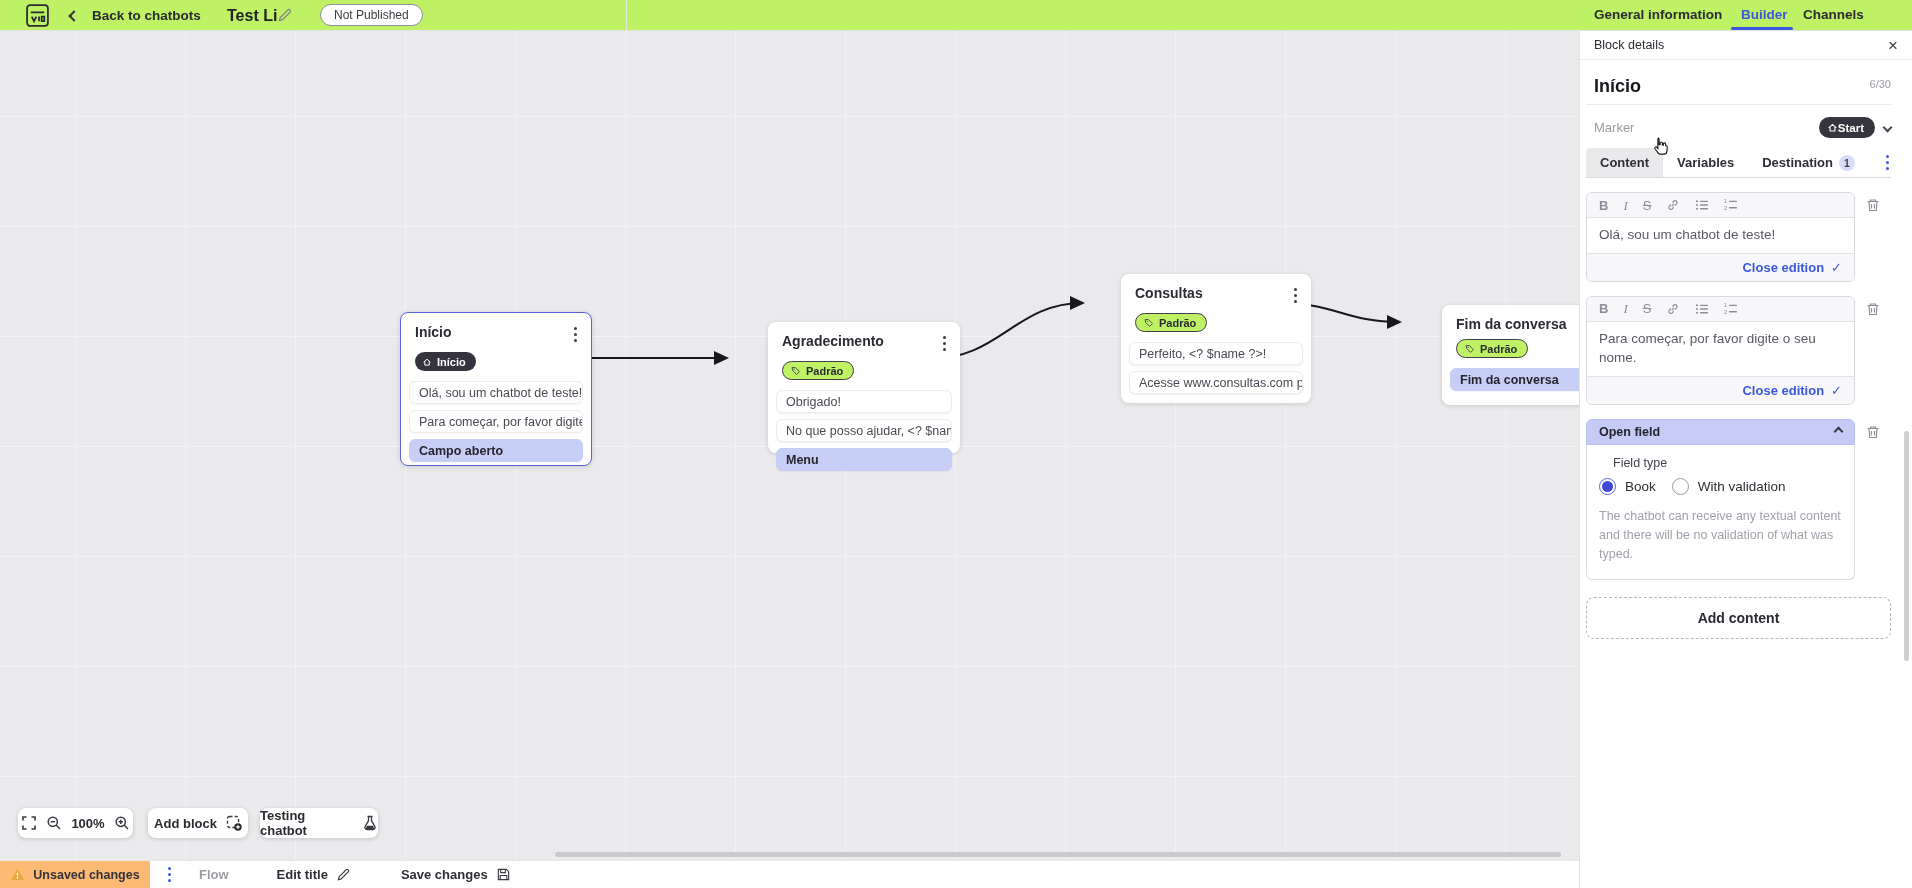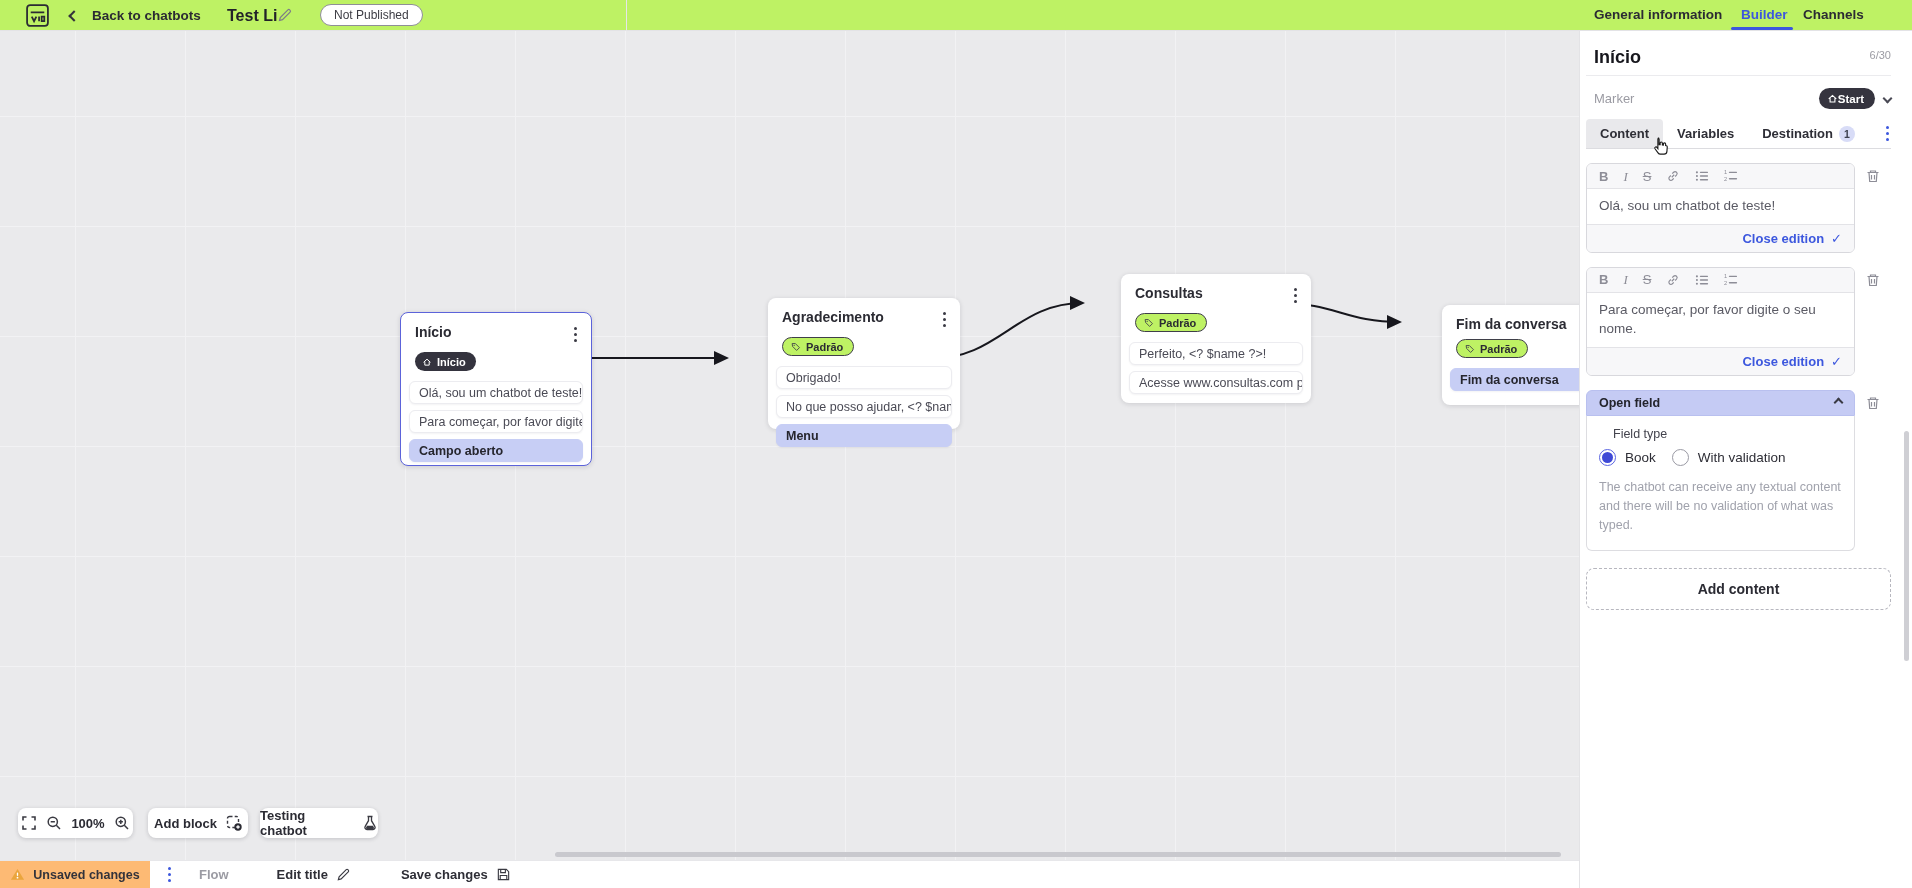--- a/index.html
+++ b/index.html
@@ -26,21 +26,21 @@
 
   
   #canvas { position:absolute; left:0; top:31px; width:1580px; height:857px;
     background-color:#eaeaec;
     background-image:linear-gradient(#f2f2f4 1px, transparent 1px), linear-gradient(90deg,#f2f2f4 1px, transparent 1px);
     background-size:110px 110px; background-position:-35px -25px; z-index:1; }
   #edges { position:absolute; left:0; top:0; width:1912px; height:888px; z-index:2; pointer-events:none; }
 
   .fblock { position:absolute; background:#fff; border-radius:8px; box-shadow:0 1px 5px rgba(20,20,35,.14); z-index:3; }
   #blk-inicio { left:400px; top:281px; width:192px; height:154px; border:1.5px solid #5c63da; }
-  #blk-agrad  { left:768px; top:267px; width:192px; height:131px; }
+  #blk-agrad  { left:768px; top:291px; width:192px; height:131px; }
   #blk-cons   { left:1121px; top:243px; width:190px; height:129px; }
   #blk-fim    { left:1442px; top:274px; width:178px; height:100px; }
   .fb-head { display:flex; justify-content:space-between; align-items:flex-start; padding:11px 12px 0 14px; }
   .fb-title { font-size:14px; font-weight:700; color:#2b2b33; white-space:nowrap; }
   .vdots { display:inline-flex; flex-direction:column; align-items:center; cursor:pointer; padding:2px; }
   .vdots i { width:3px; height:3px; border-radius:50%; background:#3a3a44; margin:1.4px 0; }
   .vdots.blue i { background:#3c57de; }
   .fb-pill-dark { display:inline-flex; align-items:center; gap:5px; margin:7px 0 0 14px; height:19px; padding:0 10px 0 7px; background:#34333e; color:#fff; border-radius:999px; font-size:11px; font-weight:700; }
   .fb-pill-outline { display:inline-flex; align-items:center; gap:5px; margin:7px 0 0 14px; height:19px; padding:0 10px 0 8px; border:1.3px solid #3f3f49; color:#2b2b33; border-radius:999px; font-size:11px; font-weight:700; background:#bef264; }
   .fb-items { padding:10px 8px 0 8px; }
@@ -295,20 +295,24 @@
     </svg>
   <span id="status-pill">Not Published</span>
   <div id="topbar-divider"></div>
   <span class="top-tab" id="tab-general">General information</span>
   <span class="top-tab" id="tab-builder">Builder</span>
   <span class="top-tab" id="tab-channels">Channels</span>
   <div id="tab-underline"></div>
 </div>
 
 <div id="panel">
+  <div id="panel-head">
+    <span class="ph-title">Block details</span>
+    <span id="panel-close">×</span>
+  </div>
   <div id="panel-body">
     <div id="pb-titlerow">
       <span id="pb-name">Início</span>
       <span id="pb-counter">6/30</span>
     </div>
     <div id="pb-marker">
       <span id="pb-marker-label">Marker</span>
       <span id="pb-marker-right">
         <span id="start-pill">
           <svg width="11" height="11" viewBox="0 0 16 16" fill="none" stroke="#fff" stroke-width="1.6">

